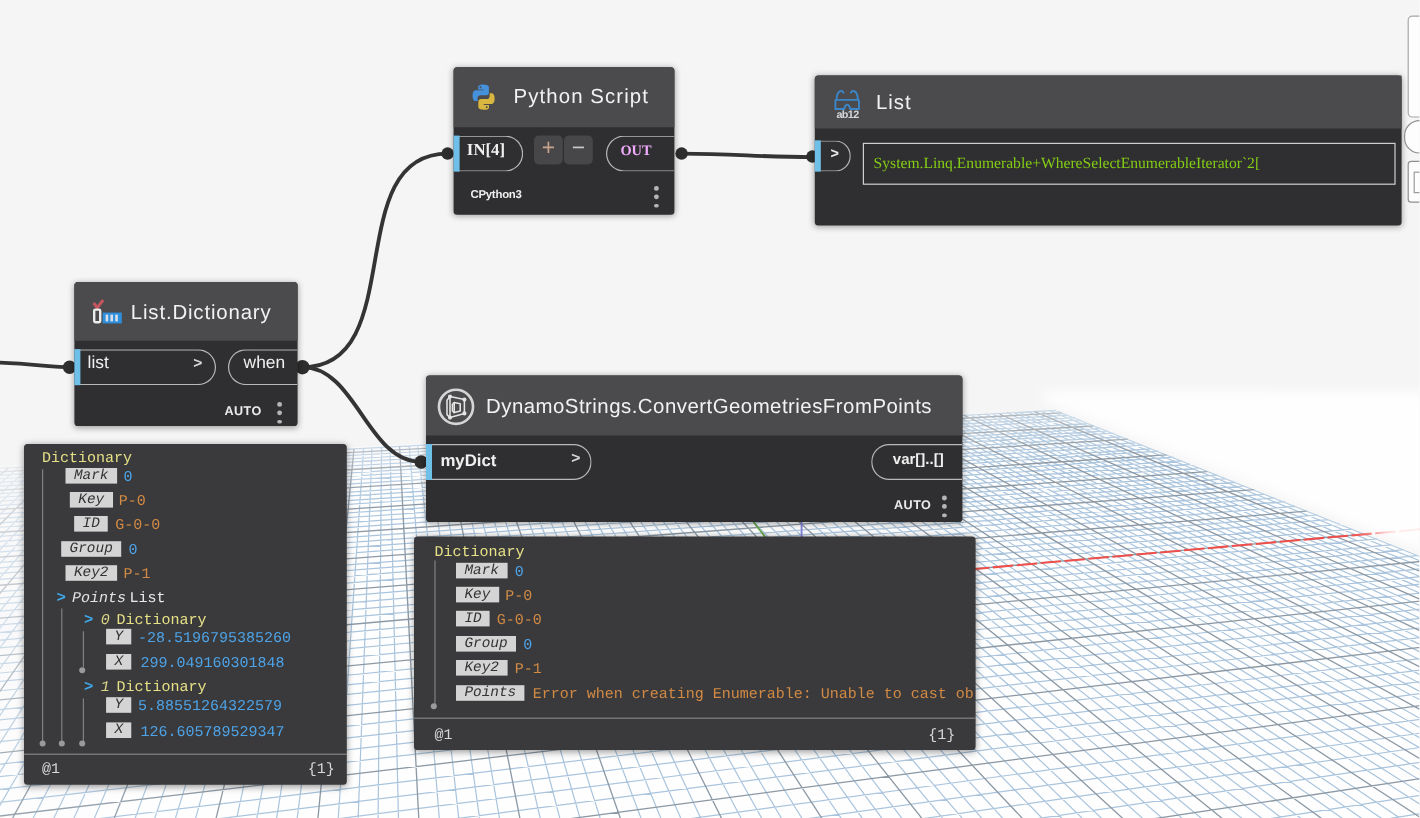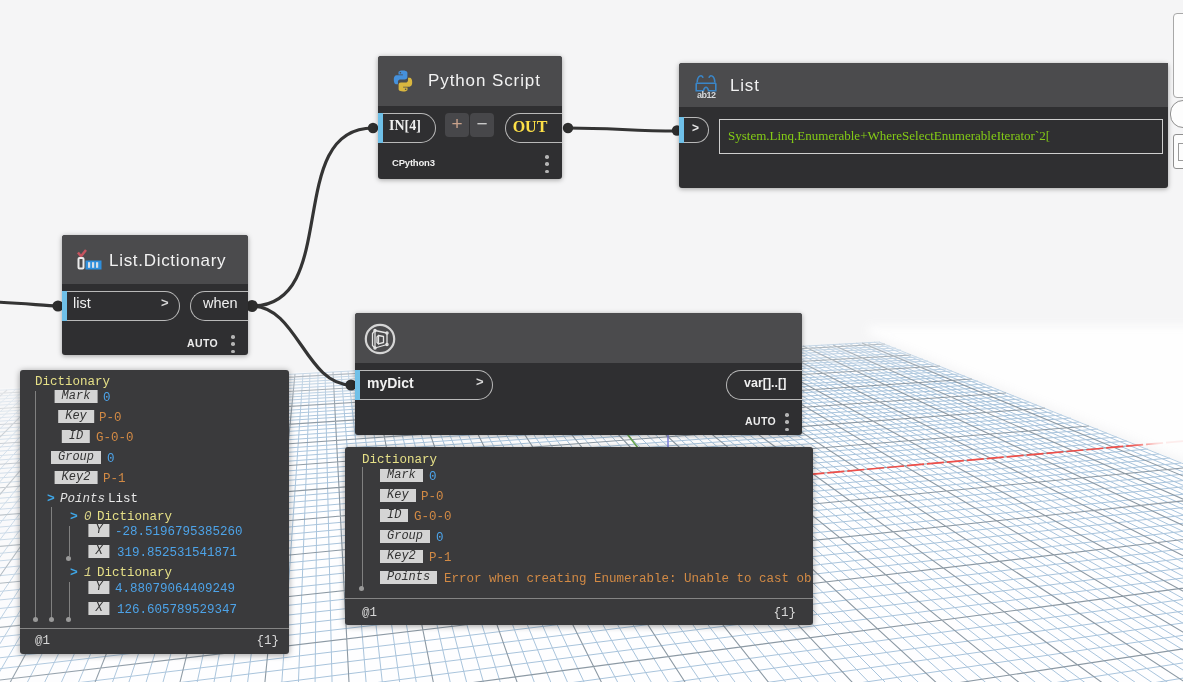--- a/index.html
+++ b/index.html
@@ -83,21 +83,21 @@
         <path d="M10.8,1.5 c-4.6,0 -4.3,2 -4.3,2 l0,2.1 4.4,0 0,0.7 -6.1,0 c0,0 -3,-0.35 -3,4.4 0,4.7 2.6,4.55 2.6,4.55 l1.55,0 0,-2.2 c0,0 -0.1,-2.6 2.55,-2.6 l4.4,0 c0,0 2.5,0.05 2.5,-2.4 l0,-4.1 c0,0 0.4,-2.45 -4.6,-2.45 z m-2.4,1.4 a0.8,0.8 0 1 1 0,1.6 a0.8,0.8 0 1 1 0,-1.6 z" fill="#4591dc"></path>
 <path d="M11.2,22.5 c4.6,0 4.3,-2 4.3,-2 l0,-2.1 -4.4,0 0,-0.7 6.1,0 c0,0 3,0.35 3,-4.4 0,-4.7 -2.6,-4.55 -2.6,-4.55 l-1.55,0 0,2.2 c0,0 0.1,2.6 -2.55,2.6 l-4.4,0 c0,0 -2.5,-0.05 -2.5,2.4 l0,4.1 c0,0 -0.4,2.45 4.6,2.45 z m2.4,-1.4 a0.8,0.8 0 1 1 0,-1.6 a0.8,0.8 0 1 1 0,1.6 z" fill="#d9b63f"></path>
       </svg>
  <div class="ttl" style="left:50px;top:15px;letter-spacing:0.9px">Python Script</div>
  <div class="pill" style="left:0;top:56.5px;width:58px;height:30px;border-radius:0 15px 15px 0;border-left:none"></div>
  <div style="position:absolute;left:3px;top:62px;width:48px;text-align:center;font-size:14px;font-weight:bold;color:#f0f0f0;font-family:'Liberation Serif',serif">IN[4]</div>
  <div class="bar" style="left:0;top:56.5px;width:5px;height:30px"></div>
  <div style="position:absolute;left:67px;top:57px;width:24px;height:24px;background:#47474a;border-radius:4px;color:#c9a28b;font-size:19px;text-align:center;line-height:22px">+</div>
  <div style="position:absolute;left:92px;top:57px;width:24px;height:24px;background:#47474a;border-radius:4px;color:#c9c9c9;font-size:19px;text-align:center;line-height:21px">−</div>
  <div class="pill" style="left:127px;top:56.5px;width:57px;height:30px;border-radius:15px 0 0 15px;border-right:none"></div>
- <div style="position:absolute;left:130px;top:62px;width:44px;text-align:center;font-size:16px;font-weight:bold;color:#fde047;font-family:'Liberation Serif',serif">OUT</div>
+ <div style="position:absolute;left:130px;top:62px;width:44px;text-align:center;font-size:12px;font-weight:bold;color:#f0abfc;font-family:'Liberation Serif',serif">OUT</div>
  <div style="position:absolute;left:14px;top:101px;font-size:9.5px;font-weight:bold;color:#f0f0f0;letter-spacing:-0.2px;font-size:9.5px">CPython3</div>
  <div class="dots" style="left:167px;top:99px">
         <i></i>
         <i></i>
         <i></i>
       </div>
 </div>
 
 <div class="node" style="left:679px;top:63px;width:489px;height:125px">
  <div class="hdr" style="height:43.5px;border-radius:3px 0 0 0"></div>
@@ -155,20 +155,21 @@
 <path d="M12,8.5 L24,11 L24,22.5 L12,26 Z"></path>
 <path d="M12,8.5 L9.5,11.5 L9.5,23.5 L12,26"></path>
 <path d="M15.5,13.5 L20.5,14.5 L20.5,20.5 L15.5,21.8 Z"></path>
 <path d="M15.5,13.5 L14,15 L14,20.5 L15.5,21.8"></path>
 <circle cx="12" cy="8.5" r="1.1"></circle>
           <circle cx="24" cy="11" r="1.1"></circle>
           <circle cx="24" cy="22.5" r="1.1"></circle>
           <circle cx="12" cy="26" r="1.1"></circle>
 </g>
       </svg>
+ <div class="ttl" style="left:50px;top:16px;letter-spacing:0.4px">DynamoStrings.ConvertGeometriesFromPoints</div>
  <div class="pill" style="left:0;top:56.5px;width:138px;height:30px;border-radius:0 15px 15px 0;border-left:none"></div>
  <div style="position:absolute;left:12px;top:62px;font-size:14px;font-weight:bold;color:#f0f0f0">myDict</div>
  <div style="position:absolute;left:121px;top:61px;font-size:13px;font-weight:bold;color:#d8d8d8">&gt;</div>
  <div class="bar" style="left:0;top:56.5px;width:5px;height:30px"></div>
  <div class="pill" style="left:371px;top:57px;width:76px;height:30px;border-radius:15px 0 0 15px;border-right:none"></div>
  <div style="position:absolute;left:389px;top:63px;font-size:12.5px;font-weight:bold;color:#f0f0f0">var[]..[]</div>
  <div class="auto" style="left:390px;top:102px">AUTO</div>
  <div class="dots" style="left:430px;top:100px">
         <i></i>
         <i></i>
@@ -215,30 +216,30 @@
         <span class="chev" style="position:absolute;left:50px">&gt;</span>
         <i style="position:absolute;left:64px;color:#ddd688">0</i>
         <span class="yel" style="position:absolute;left:77px">Dictionary</span>
       </div>
  <div class="r" style="left:0;top:151.5px;width:100%">
         <span class="bY" style="position:absolute;left:79px;top:2px;transform:translateX(-50%)">Y</span>
         <span class="vB" style="position:absolute;left:95px">-28.5196795385260</span>
       </div>
  <div class="r" style="left:0;top:172.5px;width:100%">
         <span class="bY" style="position:absolute;left:79px;top:2px;transform:translateX(-50%)">X</span>
-        <span class="vB" style="position:absolute;left:97px">319.852531541871</span>
+        <span class="vB" style="position:absolute;left:97px">299.049160301848</span>
       </div>
  <div class="r" style="left:0;top:192.5px;width:100%">
         <span class="chev" style="position:absolute;left:50px">&gt;</span>
         <i style="position:absolute;left:64px;color:#ddd688">1</i>
         <span class="yel" style="position:absolute;left:77px">Dictionary</span>
       </div>
  <div class="r" style="left:0;top:208.5px;width:100%">
         <span class="bY" style="position:absolute;left:79px;top:2px;transform:translateX(-50%)">Y</span>
-        <span class="vB" style="position:absolute;left:95px">4.88079064409249</span>
+        <span class="vB" style="position:absolute;left:95px">5.88551264322579</span>
       </div>
  <div class="r" style="left:0;top:229.5px;width:100%">
         <span class="bY" style="position:absolute;left:79px;top:2px;transform:translateX(-50%)">X</span>
         <span class="vB" style="position:absolute;left:97px">126.605789529347</span>
       </div>
  <div class="sep" style="top:257.5px"></div>
  <div class="ft" style="left:15px;top:261px">@1</div>
  <div class="ft" style="right:10px;top:261px">{1}</div>
 </div>
 

